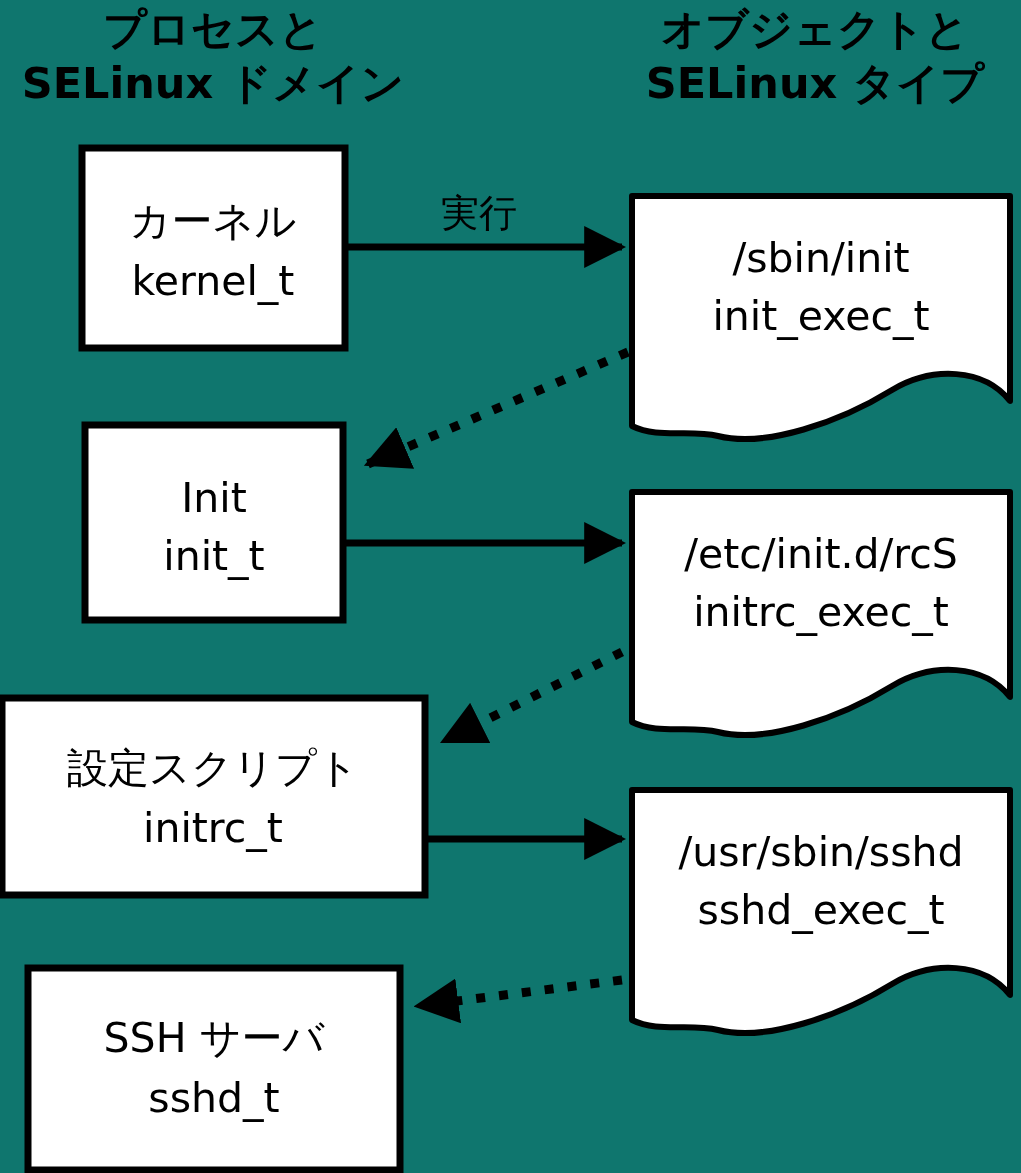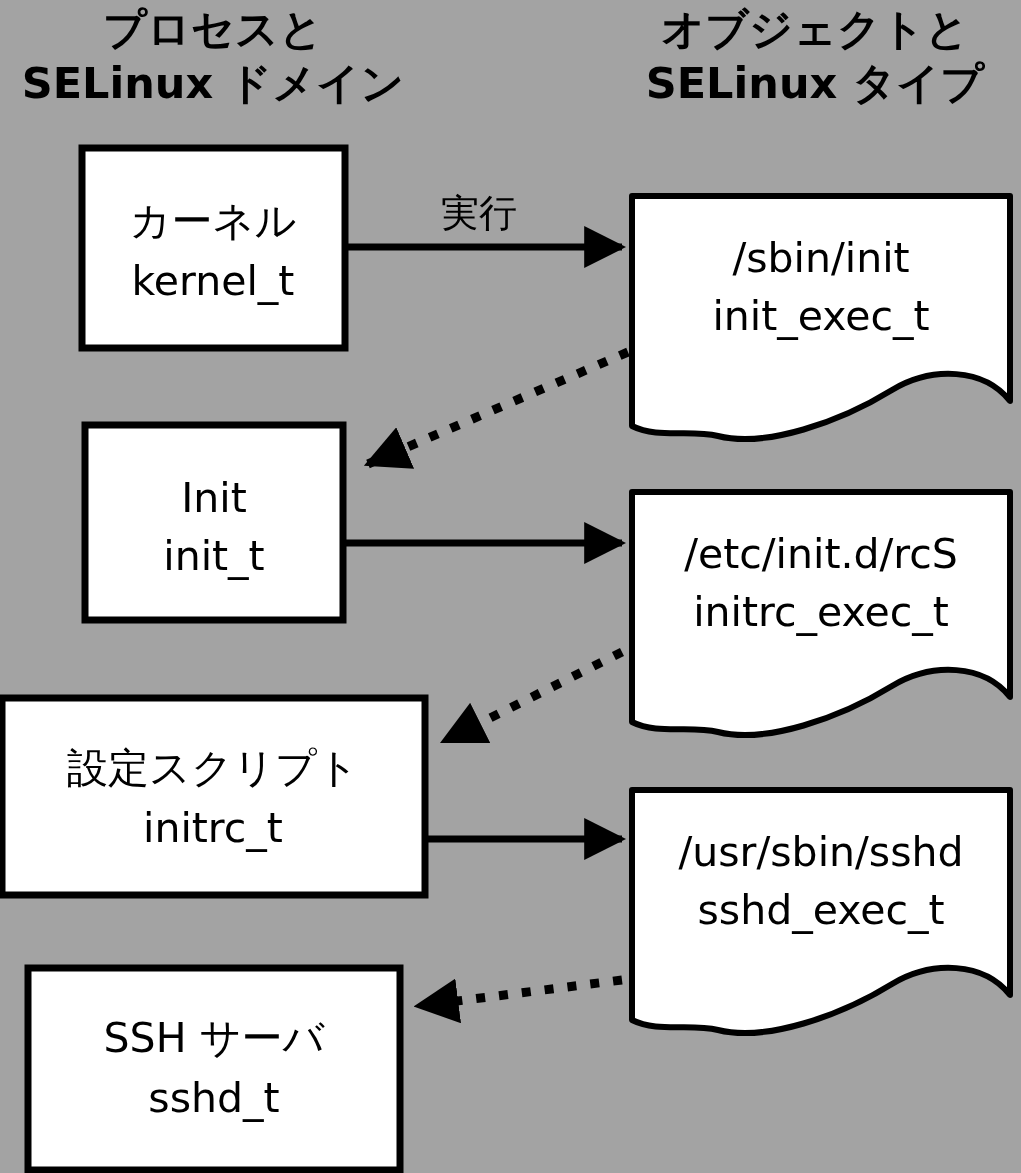--- a/index.html
+++ b/index.html
@@ -5,21 +5,21 @@
     html, body {
       margin: 0;
       padding: 0;
       background: #ffffff;
     }
     .canvas-wrap {
       width: 1021px;
       height: 1173px;
       position: relative;
       overflow: hidden;
-      background: #a3a3a3;
+      background: #0f766e;
       text-decoration: underline;
     }
     svg {
       display: block;
     }
     svg text {
       font-family: "DejaVu Sans", "Liberation Sans", sans-serif;
       fill: #000000;
     }
     .hdr {

